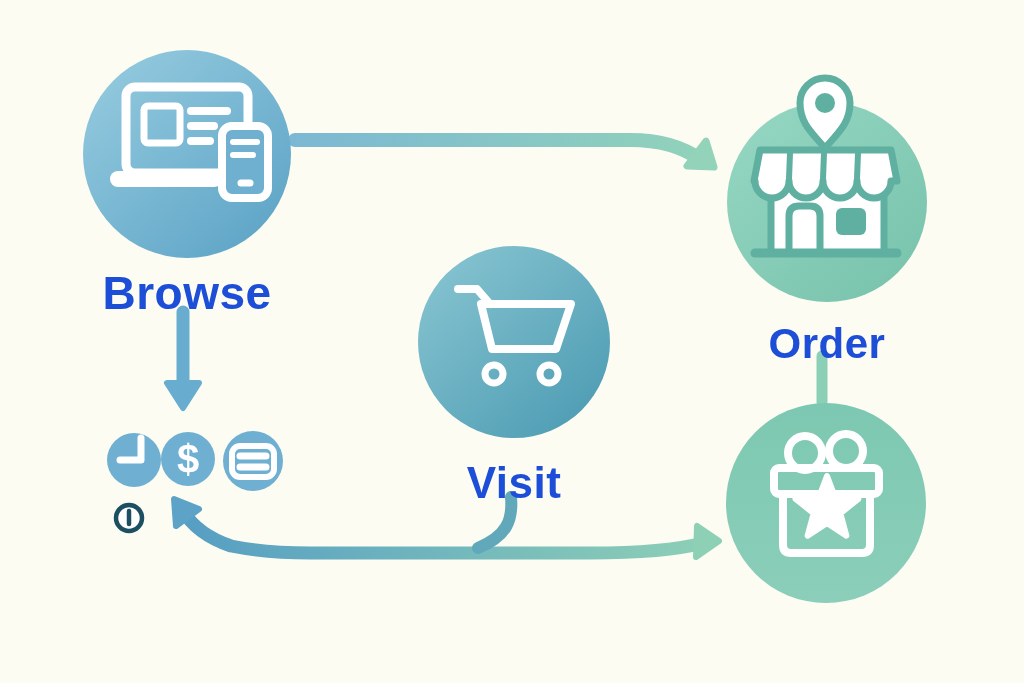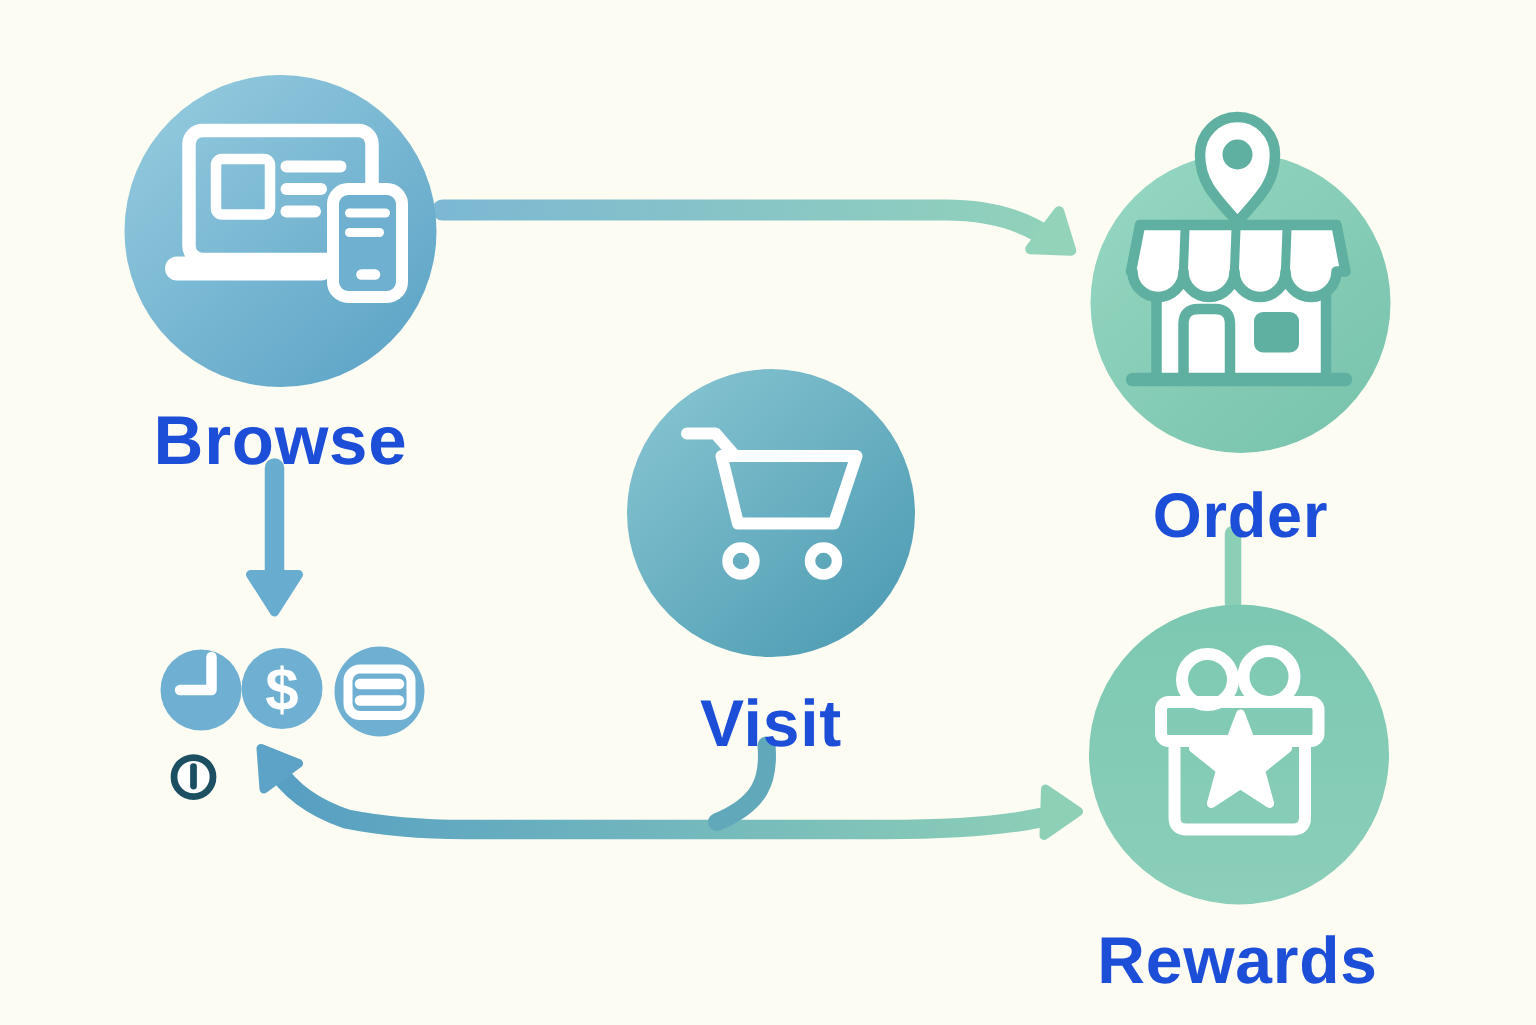--- a/index.html
+++ b/index.html
@@ -147,15 +147,14 @@
       <g>
         <circle cx="129" cy="518" r="13" fill="#ffffff" stroke="#1d4f63" stroke-width="4.5"></circle>
         <path d="M129 511 L 129 524" stroke="#1d4f63" stroke-width="4.5" stroke-linecap="round"></path>
       </g>
     </g>
   </svg>
 
   <div class="node-label lbl-browse">Browse</div>
   <div class="node-label lbl-visit">Order</div>
   <div class="node-label lbl-order">Visit</div>
-  <div class="node-label lbl-rewards">Rewards</div>
 
 </div>
 
 </body></html>

